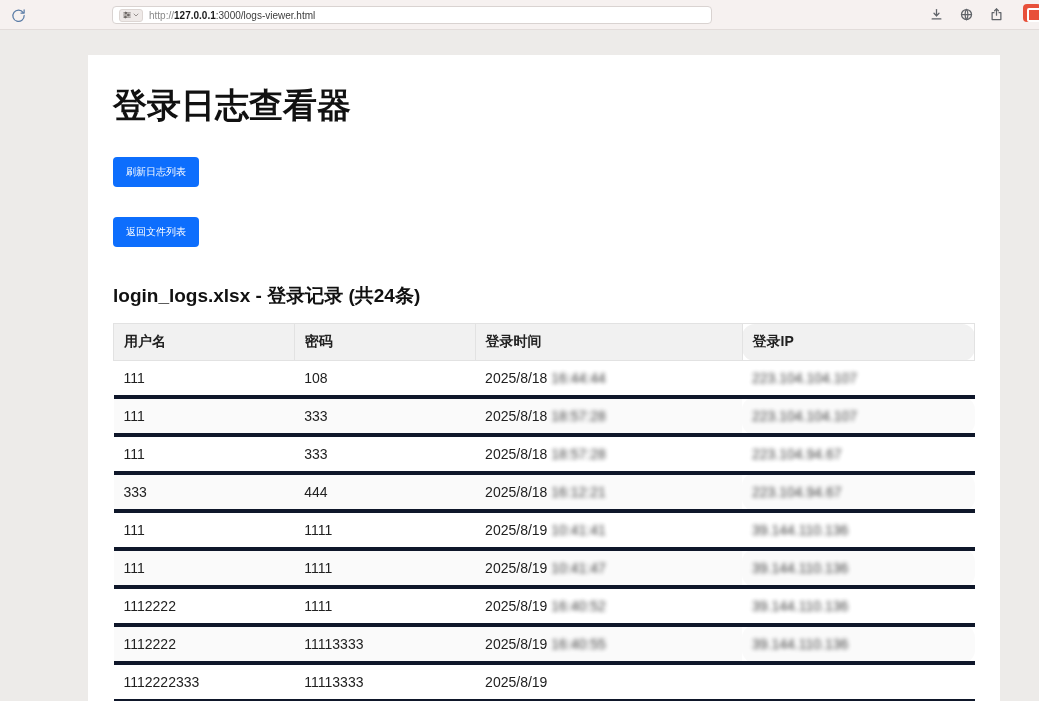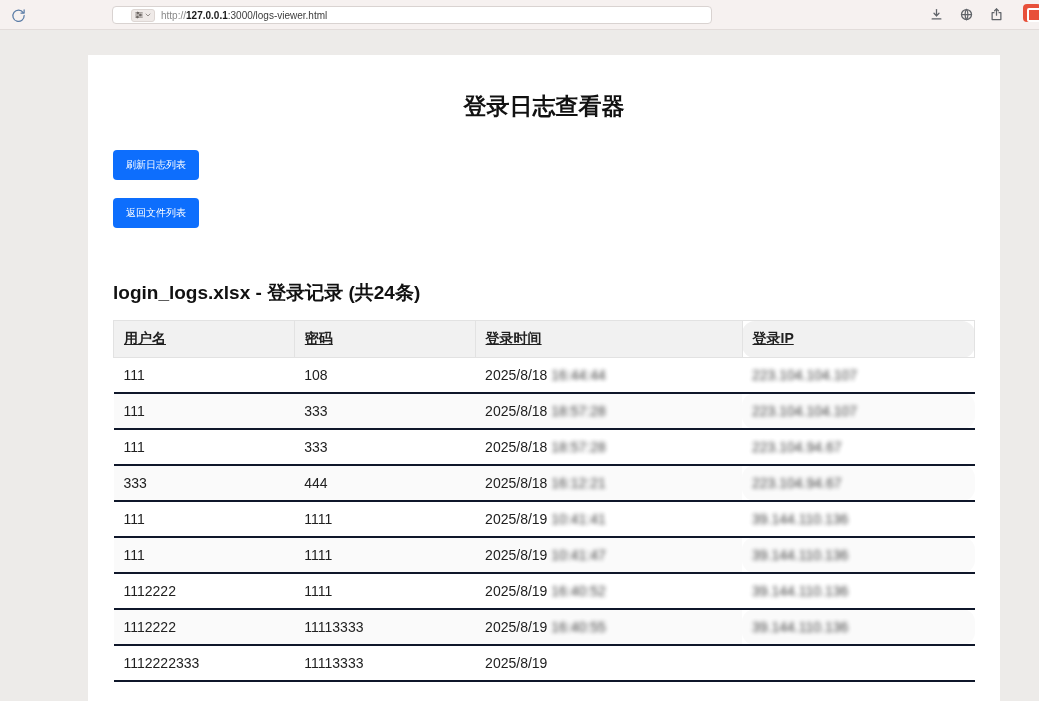--- a/index.html
+++ b/index.html
@@ -24,21 +24,21 @@
     cursor: pointer;
   }
   .url-bar {
     position: absolute;
     left: 112px; top: 6px;
     width: 600px; height: 18px;
     background: #ffffff;
     border: 1px solid #d9d3d1;
     border-radius: 4px;
     display: flex; align-items: center;
-    padding: 0 18px;
+    padding: 0 6px;
     font-size: 10px;
     color: #3c3c3c;
   }
   .site-chip {
     display: inline-flex; align-items: center;
     background: #efeae8;
     border: 1px solid #ddd6d3;
     border-radius: 3px;
     height: 13px;
     padding: 0 2px;
@@ -78,63 +78,61 @@
   }
   .content-card {
     position: absolute;
     left: 88px; top: 25px;
     width: 912px;
     height: 700px;
     background: #ffffff;
     padding: 14px 25px 0 25px;
   }
   .page-title {
-    text-align: center;
-    font-size: 23px;
+    font-size: 34px;
     font-weight: bold;
     color: #111111;
-    margin-top: 22px;
+    margin-top: 14px;
   }
   .btn {
     display: block;
     margin-top: 28px;
     background: #0d6efd;
     color: #ffffff;
     border: none;
     border-radius: 4px;
     padding: 8px 13px;
     font-size: 10px;
     font-family: inherit;
     cursor: pointer;
   }
-  .btn + .btn { margin-top: 18px; }
+  .btn + .btn { margin-top: 30px; }
   .table-caption {
-    margin-top: 52px;
+    margin-top: 36px;
     font-size: 19px;
     font-weight: bold;
     color: #111111;
   }
   table.logs {
     margin-top: 14px;
     width: 100%;
     border-collapse: collapse;
     font-size: 14px;
     color: #212121;
   }
   table.logs th {
     background: #f1f1f1;
     text-align: left;
     font-weight: bold;
     padding: 9px 10px;
     border: 1px solid #e2e2e2;
-    text-decoration: underline;
   }
   table.logs td {
     padding: 9px 10px;
-    border-bottom: 2px solid #0f172a;
+    border-bottom: 4px solid #0f172a;
   }
   table.logs tbody tr:nth-child(even) { background: #fafafa; }
   th.col-username, td.col-username { width: 21%; }
   th.col-password, td.col-password { width: 21%; }
   th.col-time,     td.col-time     { width: 31%; }
   th.col-ip,       td.col-ip       { width: 27%; border-radius: 13px; }
   .blurred {
     filter: blur(2.3px);
     opacity: 0.85;
   }

